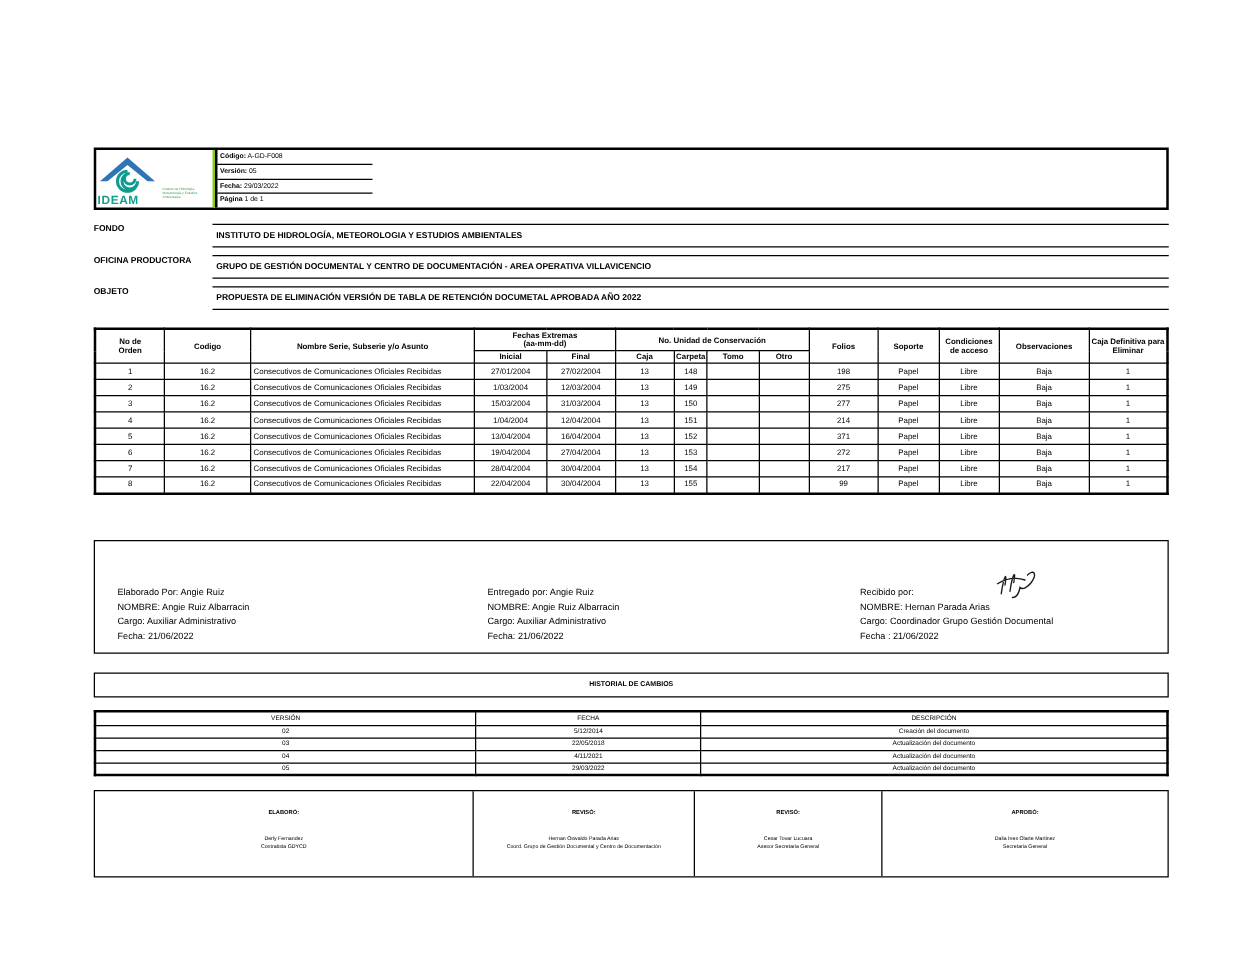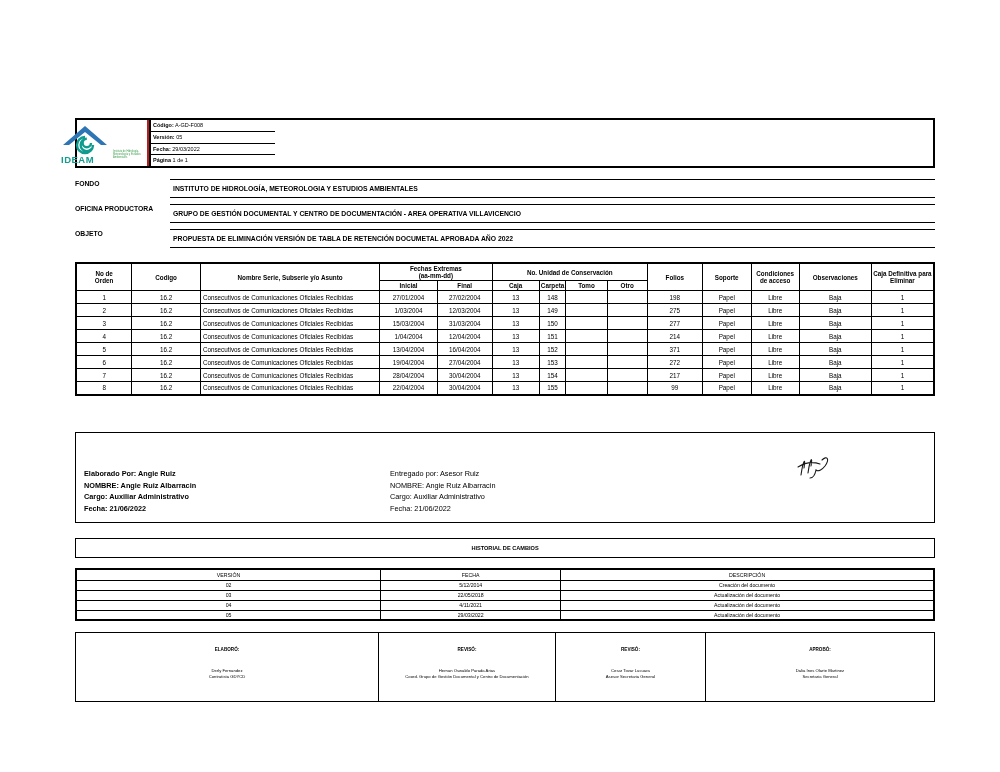--- a/index.html
+++ b/index.html
@@ -2,22 +2,22 @@
 <html><head>
 <meta charset="utf-8">
 <style>
   html,body{margin:0;padding:0;background:#ffffff;}
   .page{position:relative;width:1000px;height:772px;background:#fff;
         font-family:"Liberation Sans","DejaVu Sans",sans-serif;color:#000;overflow:hidden;}
 
   
   .hdr{position:absolute;left:75px;top:118px;width:860px;height:50px;
        border:2px solid #000;box-sizing:border-box;display:flex;}
-  .hdr-logo{width:72px;border-right:2px solid #b91c1c;box-sizing:border-box;
-            display:flex;align-items:center;justify-content:flex-end;}
+  .hdr-logo{width:95px;border-right:2px solid #84cc16;box-sizing:border-box;
+            display:flex;align-items:center;justify-content:flex-start;}
   .hdr-title{flex:1;display:flex;align-items:center;justify-content:center;
              font-weight:bold;font-size:7.5px;text-align:center;}
   .hdr-code{width:126px;border-left:2px solid #000;box-sizing:border-box;
             display:flex;flex-direction:column;}
   .code-row{flex:1;border-bottom:1px solid #000;box-sizing:border-box;
             font-size:5.5px;line-height:10.5px;padding:0 2px;white-space:nowrap;overflow:hidden;}
   .code-row:last-child{border-bottom:none;}
   .code-row b{font-weight:bold;}
 
   .logo-wrap{display:flex;align-items:flex-end;}
@@ -39,21 +39,21 @@
   .inv th{font-size:6.3px;font-weight:bold;text-align:center;padding:1px;vertical-align:middle;}
   .inv td{font-size:6.3px;text-align:center;padding:0 2px;height:13px;
           border-top-width:2px;border-bottom-width:2px;white-space:nowrap;}
   .inv td.lft{text-align:left;}
   .wrap-narrow{display:inline-block;width:32px;}
 
   
   .sig{position:absolute;left:75px;top:432px;width:860px;height:91px;
        border:1.5px solid #000;box-sizing:border-box;}
   .sig-col{position:absolute;top:35px;font-size:7.3px;line-height:11.5px;white-space:nowrap;}
-  .sig-col.c1{left:8px;font-weight:bold;} .sig-col.c2{left:314px;} .sig-col.c3{left:612px;}
+  .sig-col.c1{left:18px;} .sig-col.c2{left:314px;} .sig-col.c3{left:612px;}
   .sig-sign{position:absolute;left:715px;top:18px;}
 
   
   .hist{position:absolute;left:75px;top:538px;width:860px;height:20px;
         border:1.5px solid #000;box-sizing:border-box;display:flex;
         align-items:center;justify-content:center;font-weight:bold;font-size:5.6px;}
 
   
   .ver{position:absolute;left:75px;top:568px;width:860px;}
   .ver th{font-size:5.2px;font-weight:normal;text-align:center;height:11px;padding:0;}
@@ -304,24 +304,30 @@
   </div>
 
   <div class="sig">
     <div class="sig-col c1">
       <div>Elaborado Por:  Angie Ruiz</div>
       <div>NOMBRE: Angie Ruiz Albarracin</div>
       <div>Cargo: Auxiliar Administrativo</div>
       <div>Fecha: 21/06/2022</div>
     </div>
     <div class="sig-col c2">
-      <div>Entregado por:  Asesor Ruiz</div>
+      <div>Entregado por:  Angie Ruiz</div>
       <div>NOMBRE: Angie Ruiz Albarracin</div>
       <div>Cargo:  Auxiliar Administrativo</div>
       <div>Fecha: 21/06/2022</div>
+    </div>
+    <div class="sig-col c3">
+      <div>Recibido por:</div>
+      <div>NOMBRE:  Hernan Parada Arias</div>
+      <div>Cargo:  Coordinador Grupo Gestión Documental</div>
+      <div>Fecha : 21/06/2022</div>
     </div>
     <svg class="sig-sign" width="48" height="30" viewBox="0 0 48 30">
       <path d="M10 24 C12 10 15 5 13 17 M17 22 C19 8 22 4 20 15 M7 16 C15 11 23 11 29 13 M31 9 C36 4 39 8 34 15 C31 19 27 21 25 19 C24 24 22 27 19 27" fill="none" stroke="#1a1a1a" stroke-width="1.1" stroke-linecap="round"></path>
     </svg>
   </div>
 
   <div class="hist">HISTORIAL DE CAMBIOS</div>
 
   <div class="ver">
     <table class="grid">

